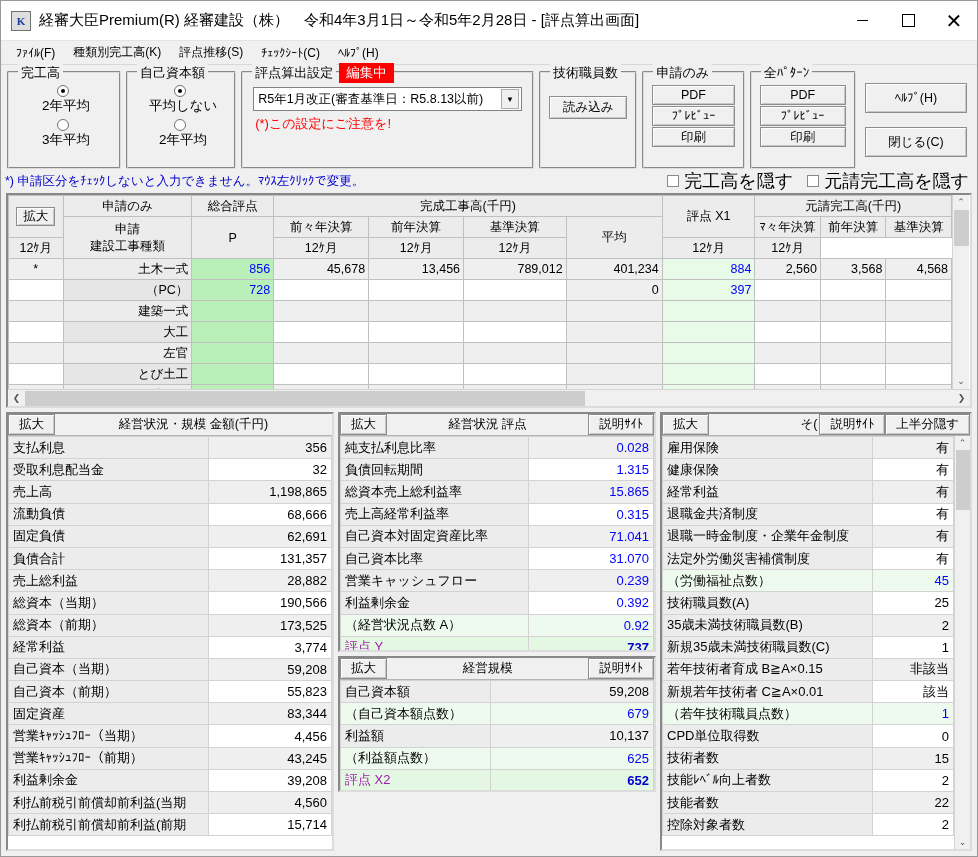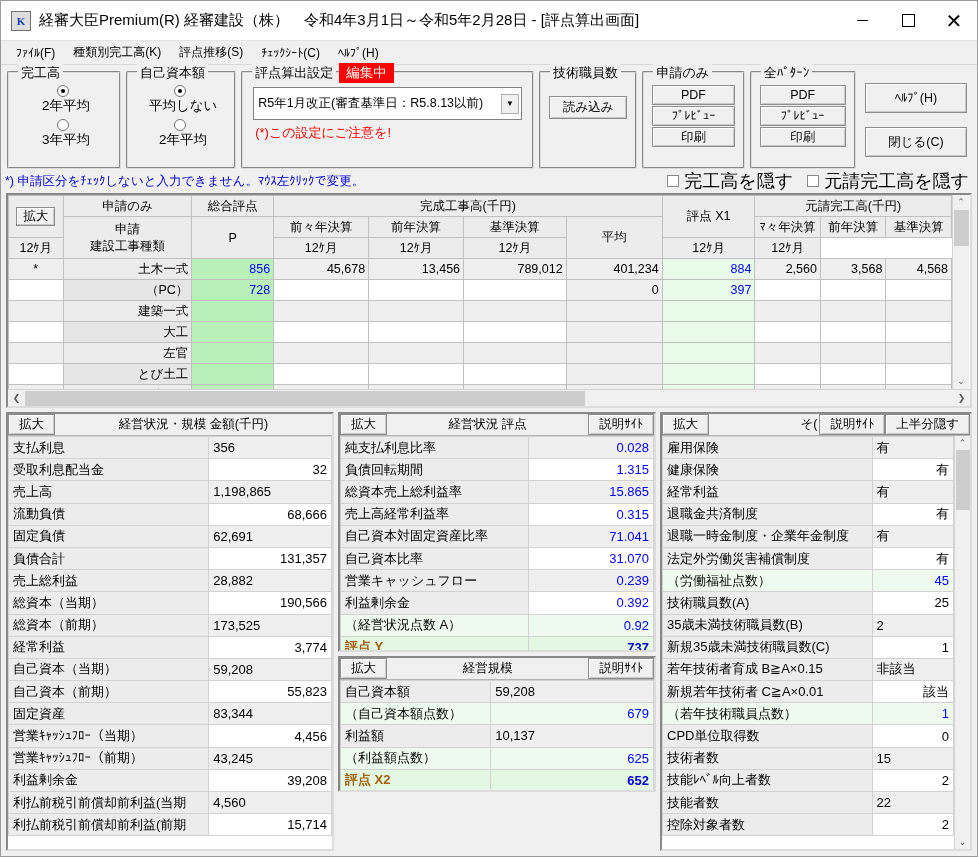--- a/index.html
+++ b/index.html
@@ -91,21 +91,21 @@
     width: 4px; height: 4px; border-radius: 50%; background: #000;
   }
 
   .badge-edit {
     position: absolute; top: -10px; left: 96px;
     background: #ff0000; color: #fff; font-size: 13.5px;
     padding: 1px 7px; white-space: nowrap;
   }
   .combo {
     display: flex; align-items: center;
-    height: 33px; background: #fff;
+    height: 24px; background: #fff;
     border: 1px solid #828282;
     margin: 2px 2px 4px 2px;
     font-size: 12.5px; padding-left: 4px;
     white-space: nowrap; overflow: hidden;
   }
   .combo .combo-val { flex: 1 1 auto; }
   .combo .combo-arrow {
     flex: 0 0 18px; height: 20px; margin-right: 2px;
     background: #f0f0f0; border: 1px solid #adadad;
     display: flex; align-items: center; justify-content: center;
@@ -215,26 +215,26 @@
     white-space: nowrap; overflow: hidden;
   }
   .ph-title.right { justify-content: flex-end; padding-right: 2px; }
   table.kv { border-collapse: collapse; table-layout: fixed; width: 100%; font-size: 13px; }
   table.kv td {
     border: 1px solid #d2d2d2; height: 22.2px;
     padding: 0 4px; white-space: nowrap; overflow: hidden;
   }
   td.k { background: #ececec; }
   td.v { text-align: right; background: #ffffff; }
-  td.v-alt { background: #efefef; }
+  td.v-alt { text-align: right; background: #efefef; }
   td.v-blue { text-align: right; background: #ffffff; color: #0000ff; }
   td.v-blue-alt { text-align: right; background: #efefef; color: #0000ff; }
   td.k-green { background: #eefaee; }
   td.v-green { text-align: right; background: #eefaee; color: #0000ff; }
-  td.k-total { background: #e3f7e3; color: #a16207; font-weight: bold; margin-left: 34px; }
+  td.k-total { background: #e3f7e3; color: #a21caf; font-weight: normal; margin-left: 34px; }
   td.v-total { text-align: right; background: #e3f7e3; color: #0000cc; font-weight: bold; }
 
   .panel-scroll { flex: 1 1 auto; display: flex; overflow: hidden; }
   .panel-scroll > .kv-wrap { flex: 1 1 auto; overflow: hidden; }
   .mini-vscroll {
     flex: 0 0 16px; background: #f0f0f0;
     display: flex; flex-direction: column; align-items: center;
     border-left: 1px solid #d4d4d4;
   }
   .mini-vscroll .arrow { font-size: 9px; height: 14px; line-height: 14px; color: #555; }

